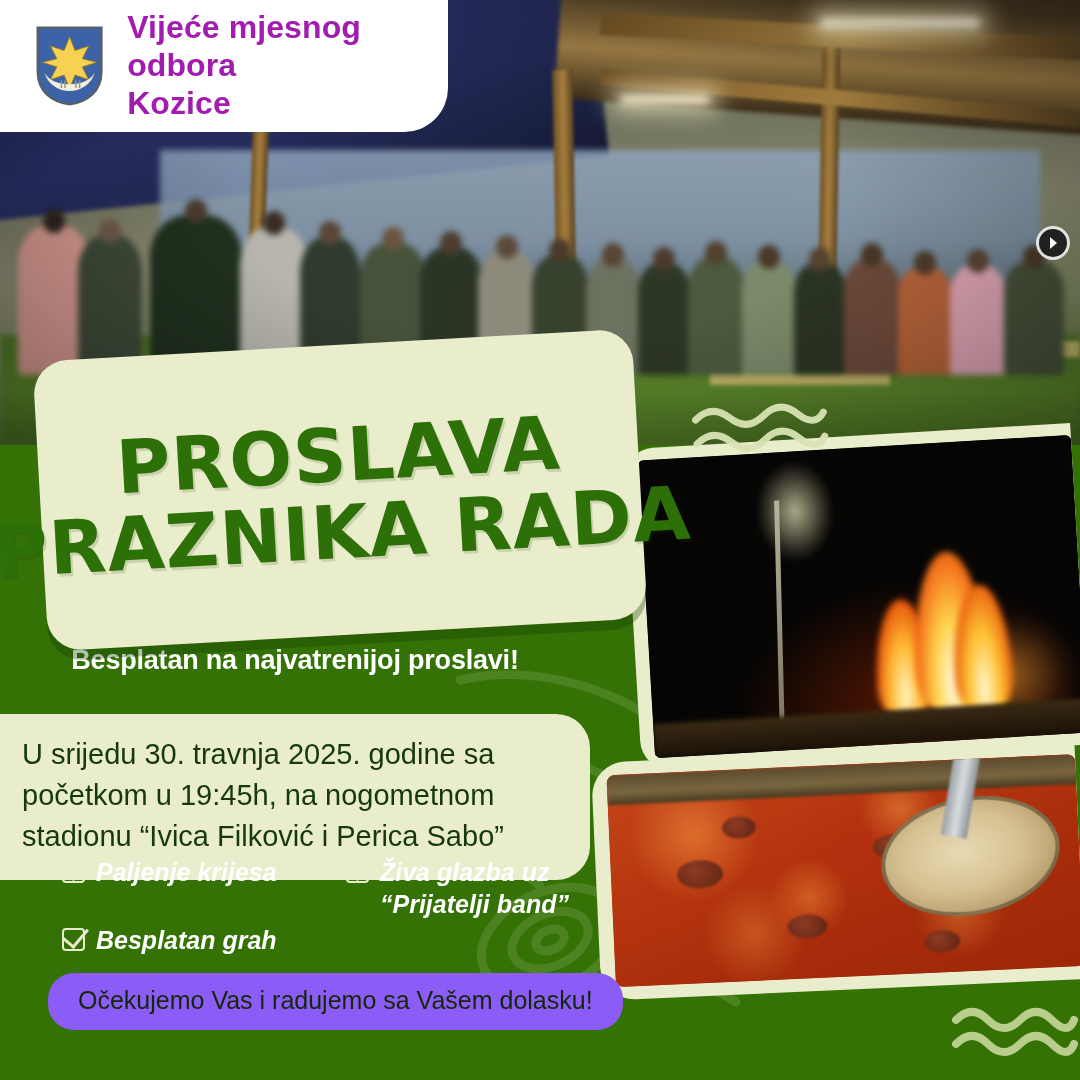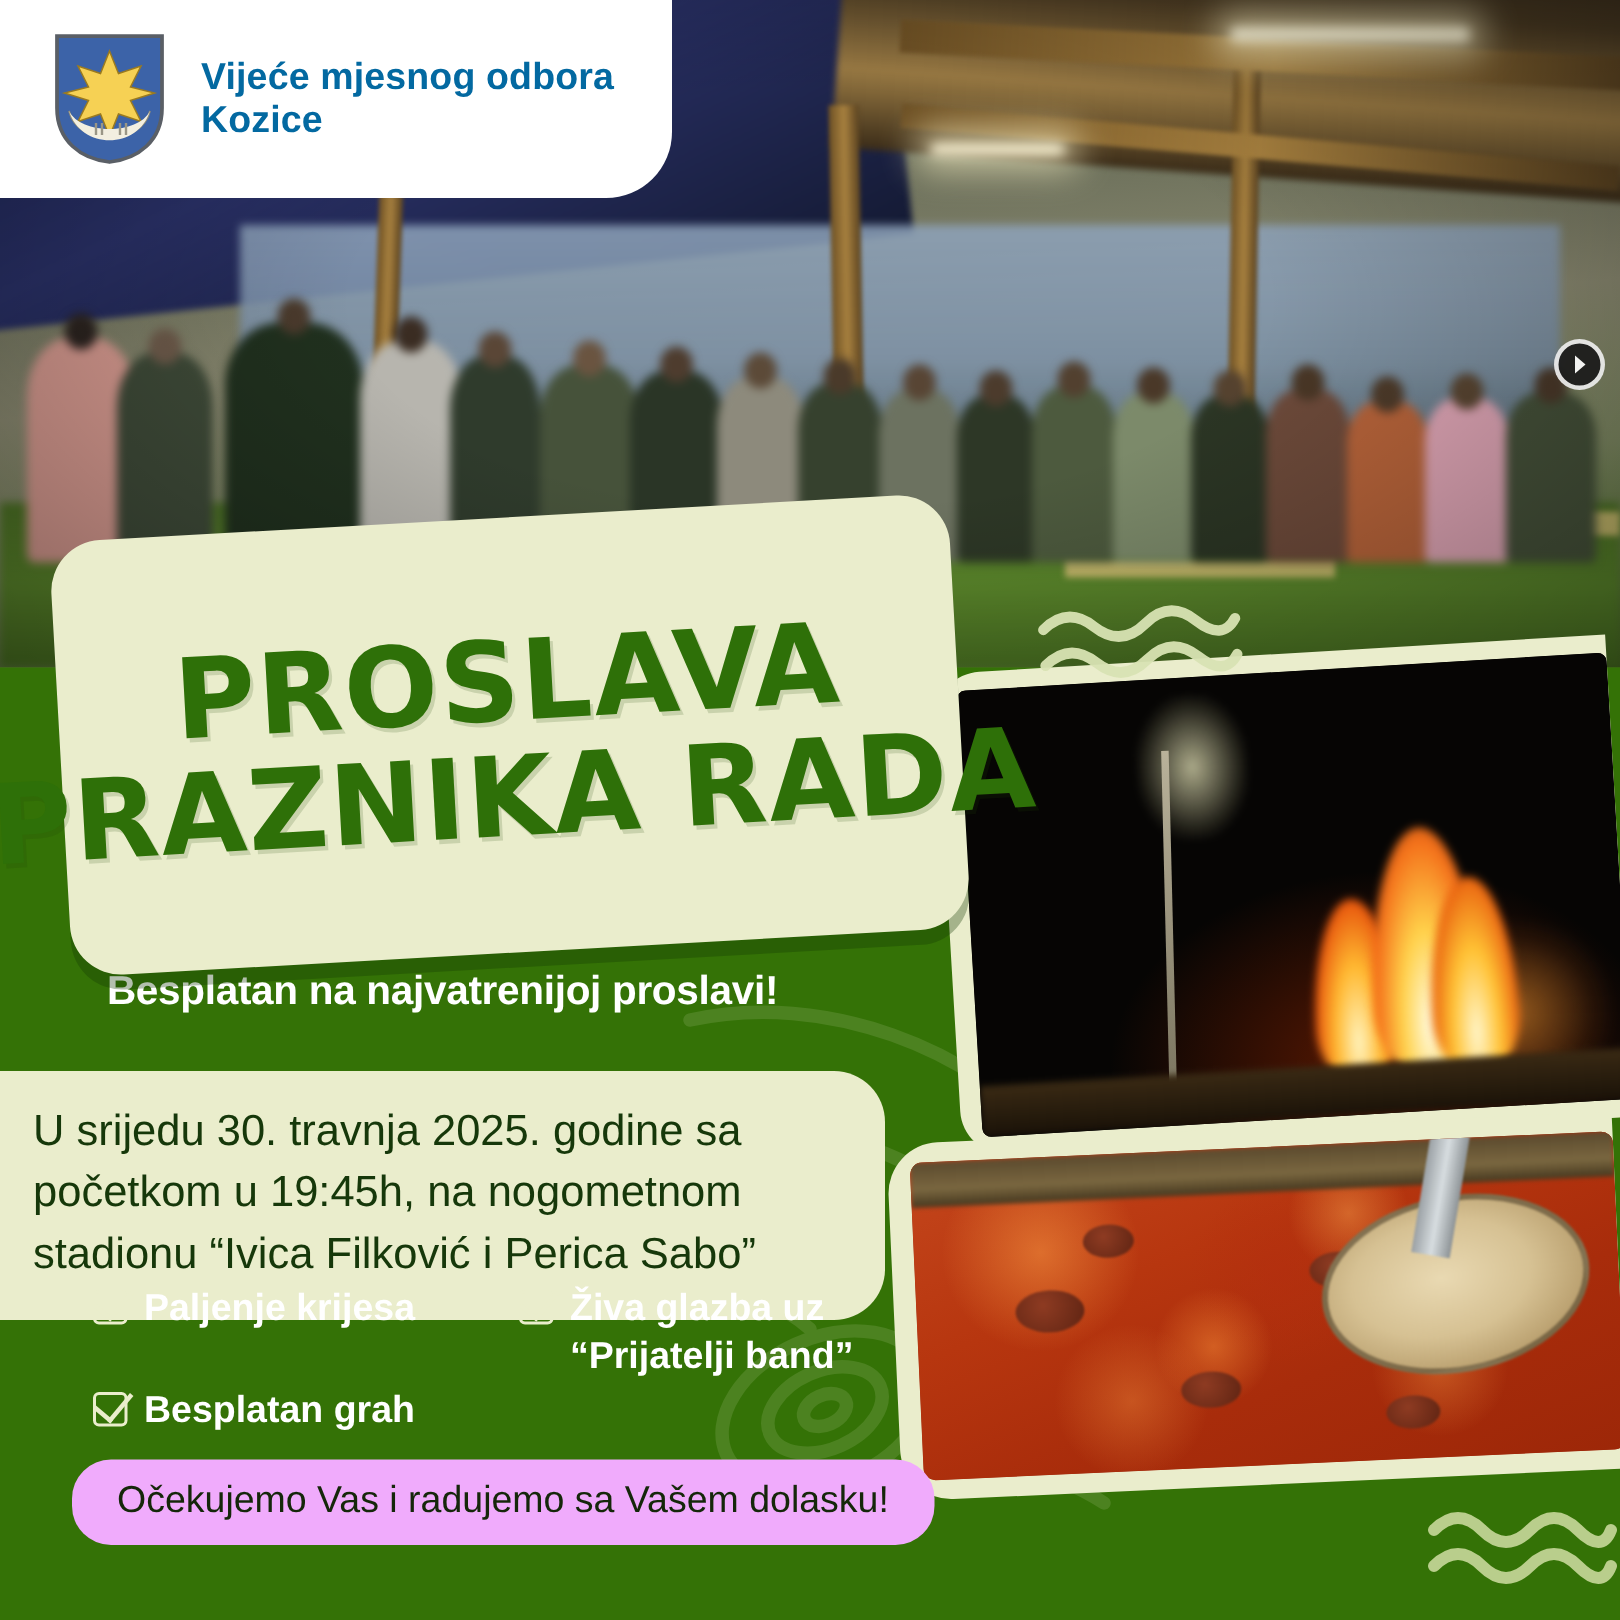--- a/index.html
+++ b/index.html
@@ -118,24 +118,24 @@
     height: 132px;
     background: #ffffff;
     border-bottom-right-radius: 44px;
     display: flex;
     align-items: center;
     padding-left: 34px;
     gap: 22px;
     z-index: 12;
   }
   .org-name {
-    font-size: 25px;
+    font-size: 32px;
     font-weight: 700;
     line-height: 1.18;
-    color: #0369a1;
+    color: #a21caf;
     letter-spacing: .1px;
     white-space: pre-line;
   }
 
   
   .carousel-arrow {
     position: absolute;
     right: 10px;
     top: 226px;
     width: 34px; height: 34px;
@@ -244,29 +244,29 @@
   }
   .check-box::after {
     content: "";
     position: absolute;
     left: 4px; top: -7px;
     width: 12px; height: 21px;
     border: solid #EAEDCC;
     border-width: 0 3.4px 3.4px 0;
     transform: rotate(40deg);
   }
-  .check-label { white-space: pre-line; }
+  .check-label { white-space: pre-line; font-style: italic; }
 
   
   .bottom-banner {
     position: absolute;
     left: 48px;
     top: 973px;
     padding: 13px 30px 15px;
-    background: #f0abfc;
+    background: #8b5cf6;
     border-radius: 26px;
     font-size: 25px;
     color: #15270a;
     z-index: 9;
   }
 
   
   .photo-frame {
     position: absolute;
     background: #EAEDCC;

